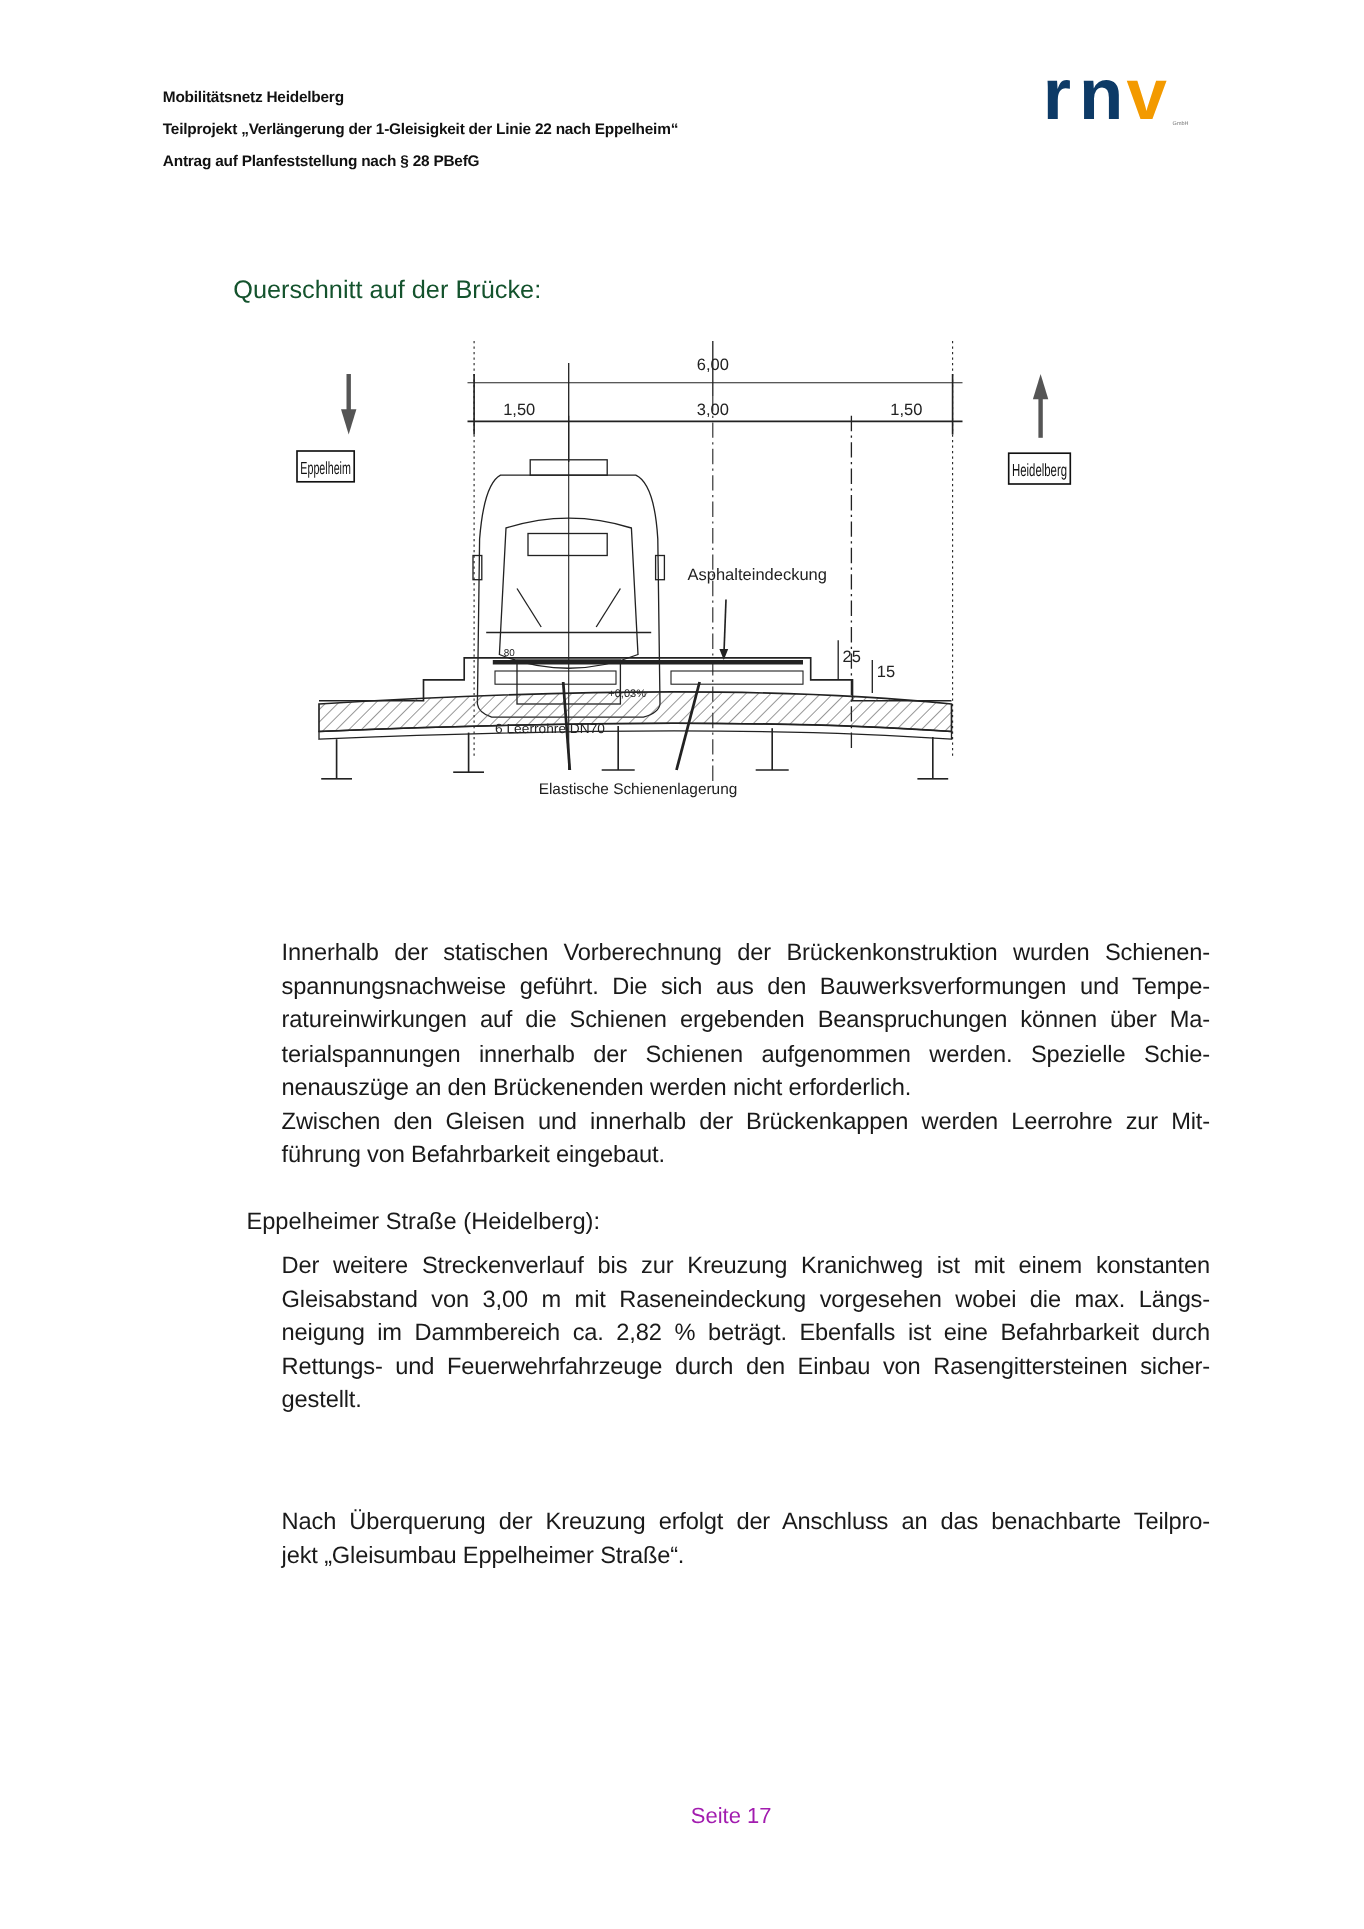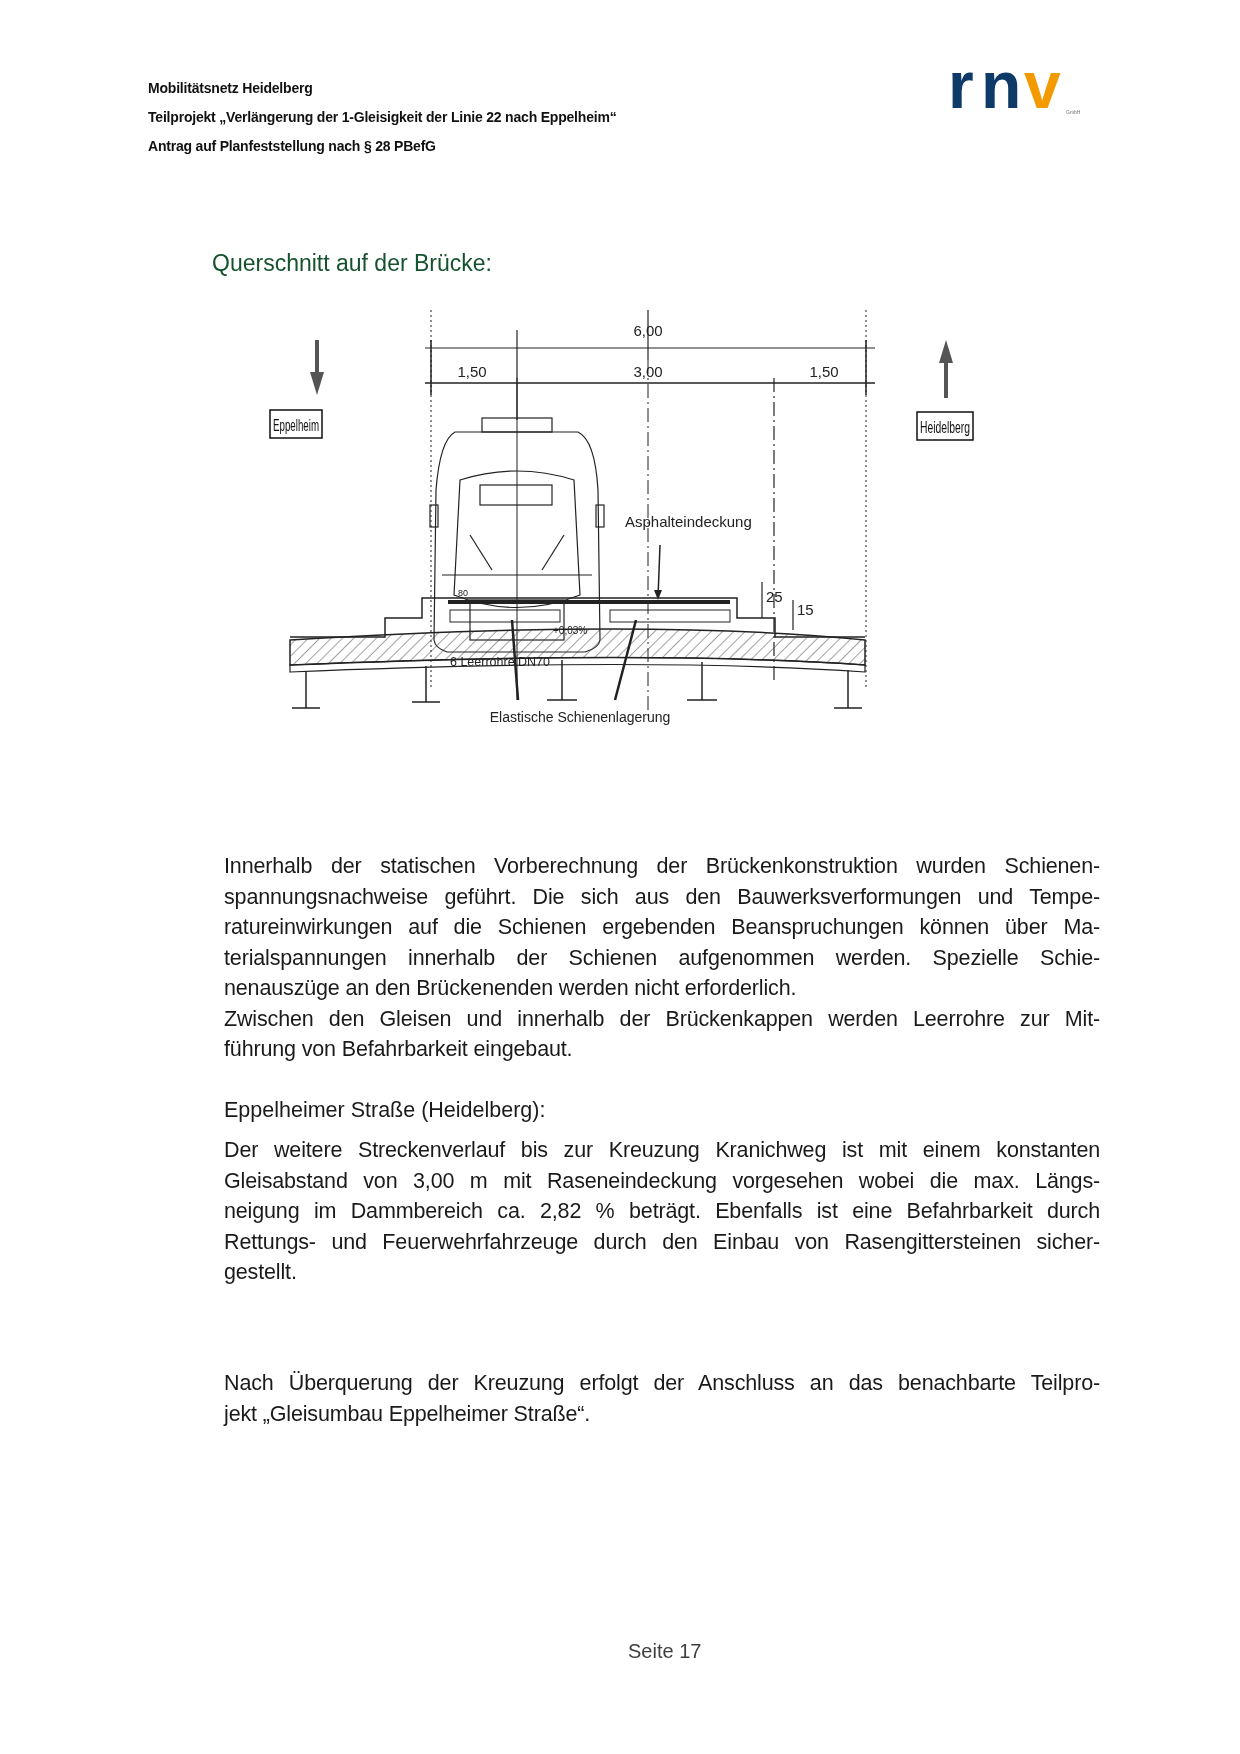--- a/index.html
+++ b/index.html
@@ -4,24 +4,24 @@
 <style>
   html, body { margin:0; padding:0; background:#ffffff; }
   body { width:1240px; height:1754px; position:relative; overflow:hidden;
          font-family:"Liberation Sans", sans-serif; color:#111; }
   .hdr { position:absolute; left:148px; font-weight:bold; font-size:14px; letter-spacing:-0.2px; }
   .logo { position:absolute; left:948px; top:58px; width:150px; height:60px; }
   .caption { position:absolute; left:212px; top:250px; font-size:23px; color:#14532d; }
   .drawing { position:absolute; left:250px; top:300px; width:750px; height:520px; }
   .para { position:absolute; left:224px; width:876px; font-size:21.5px; line-height:30.5px;
           text-align:justify; color:#1a1a1a; letter-spacing:-0.15px; }
-  .para span { display:block; text-align:justify; text-align-last:justify; }
+  .para span { display:block; text-align:justify; text-align-last:justify;margin-left:32px; }
   .para span.last { text-align-last:left; }
   .heading { position:absolute; left:224px; top:1098px; font-size:21.5px; color:#1a1a1a; }
-  .footer { position:absolute; left:628px; top:1640px; font-size:20px; color:#404040; }
+  .footer { position:absolute; left:628px; top:1640px; font-size:20px; color:#a21caf; }
 </style>
 </head>
 <body>
 
 <div class="hdr" style="top:80px;">Mobilitätsnetz Heidelberg</div>
 <div class="hdr" style="top:109px;">Teilprojekt  „Verlängerung der 1-Gleisigkeit der Linie 22 nach Eppelheim“</div>
 <div class="hdr" style="top:138px;">Antrag auf Planfeststellung nach § 28 PBefG</div>
 
 <svg class="logo" viewBox="0 0 150 60">
   <text x="0" y="50" font-family="Liberation Sans, sans-serif" font-weight="bold" font-size="66" fill="#0d3a66" letter-spacing="-4">r</text>

